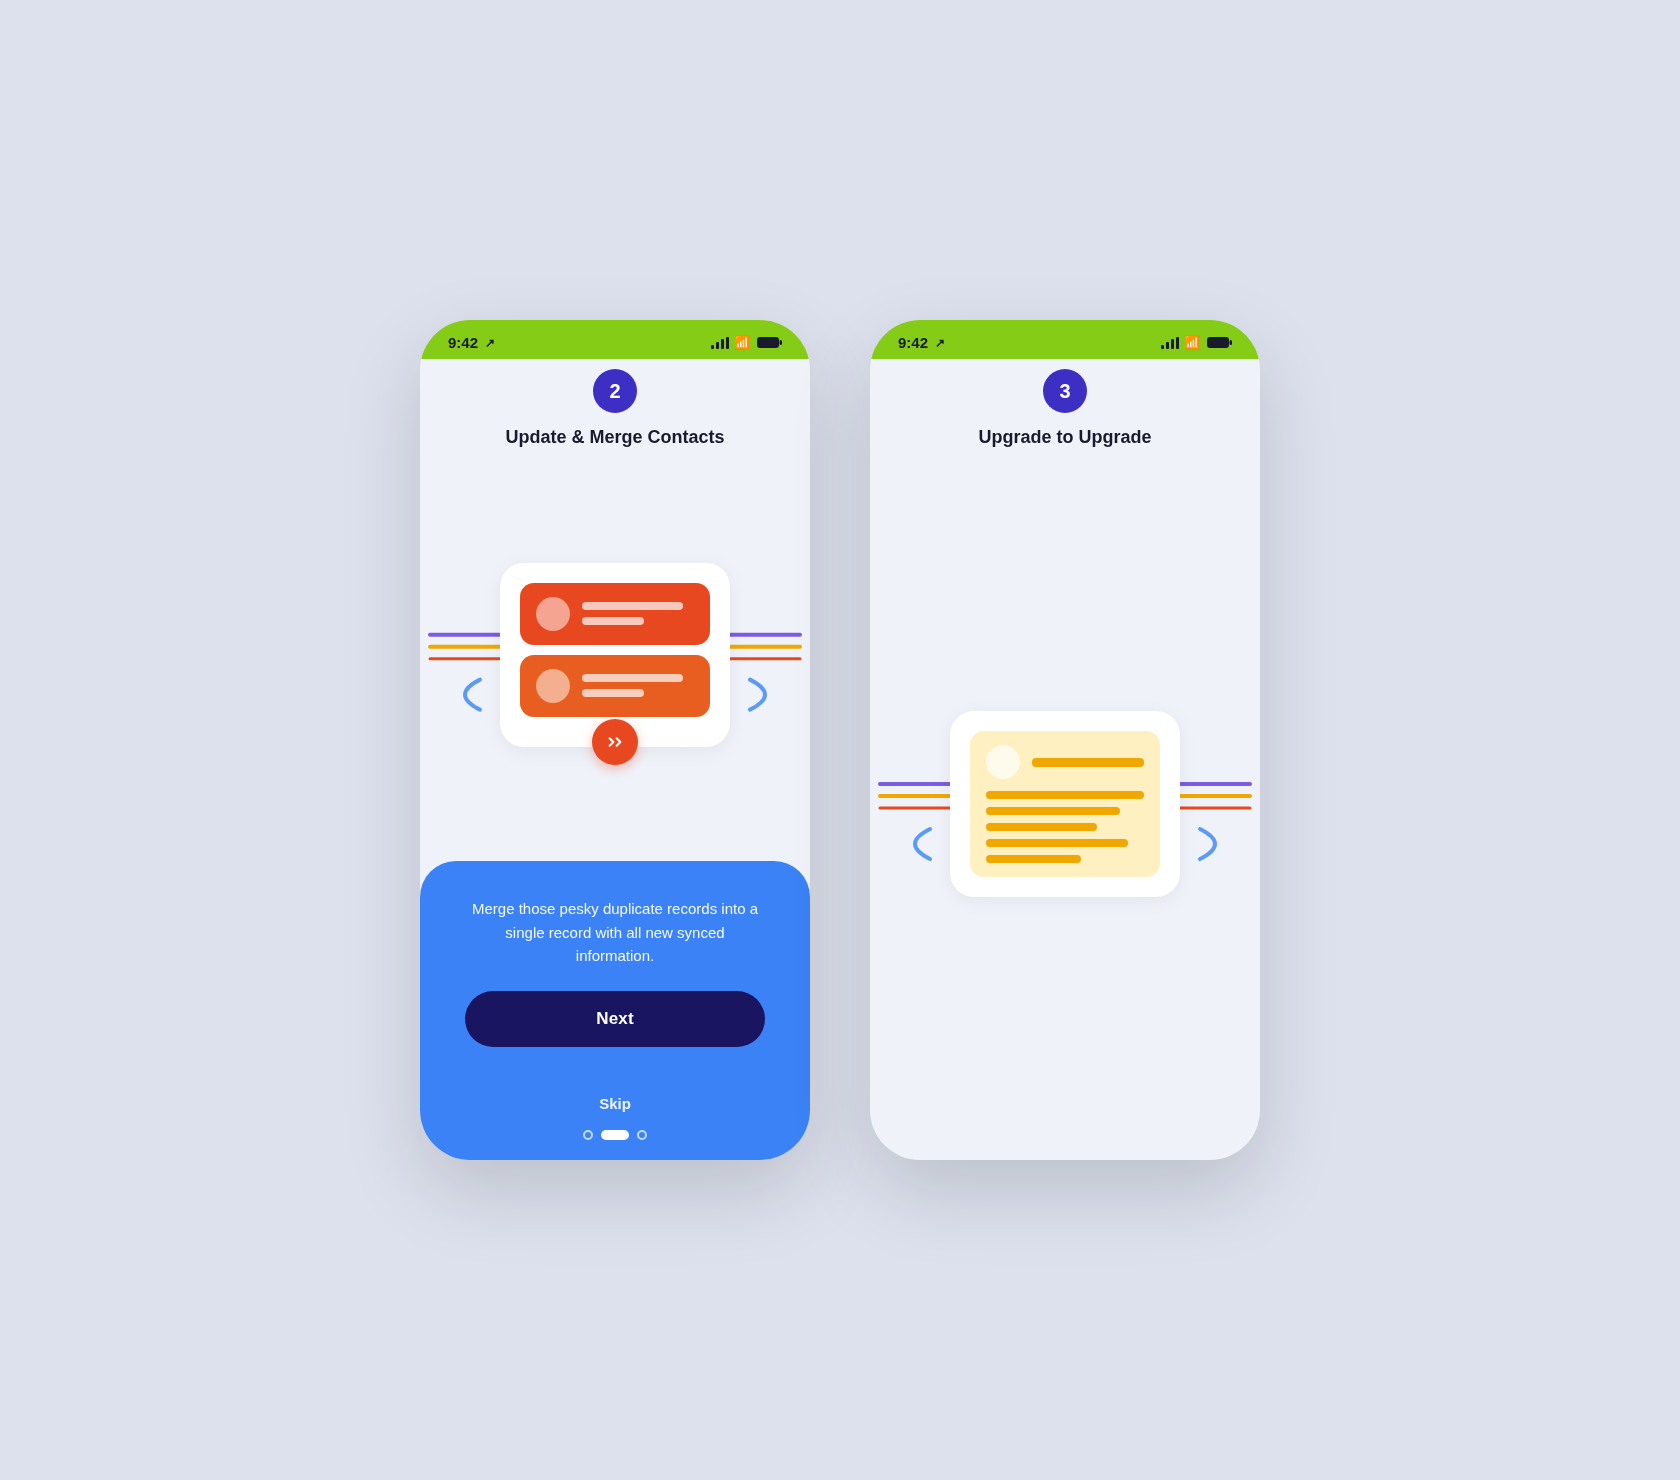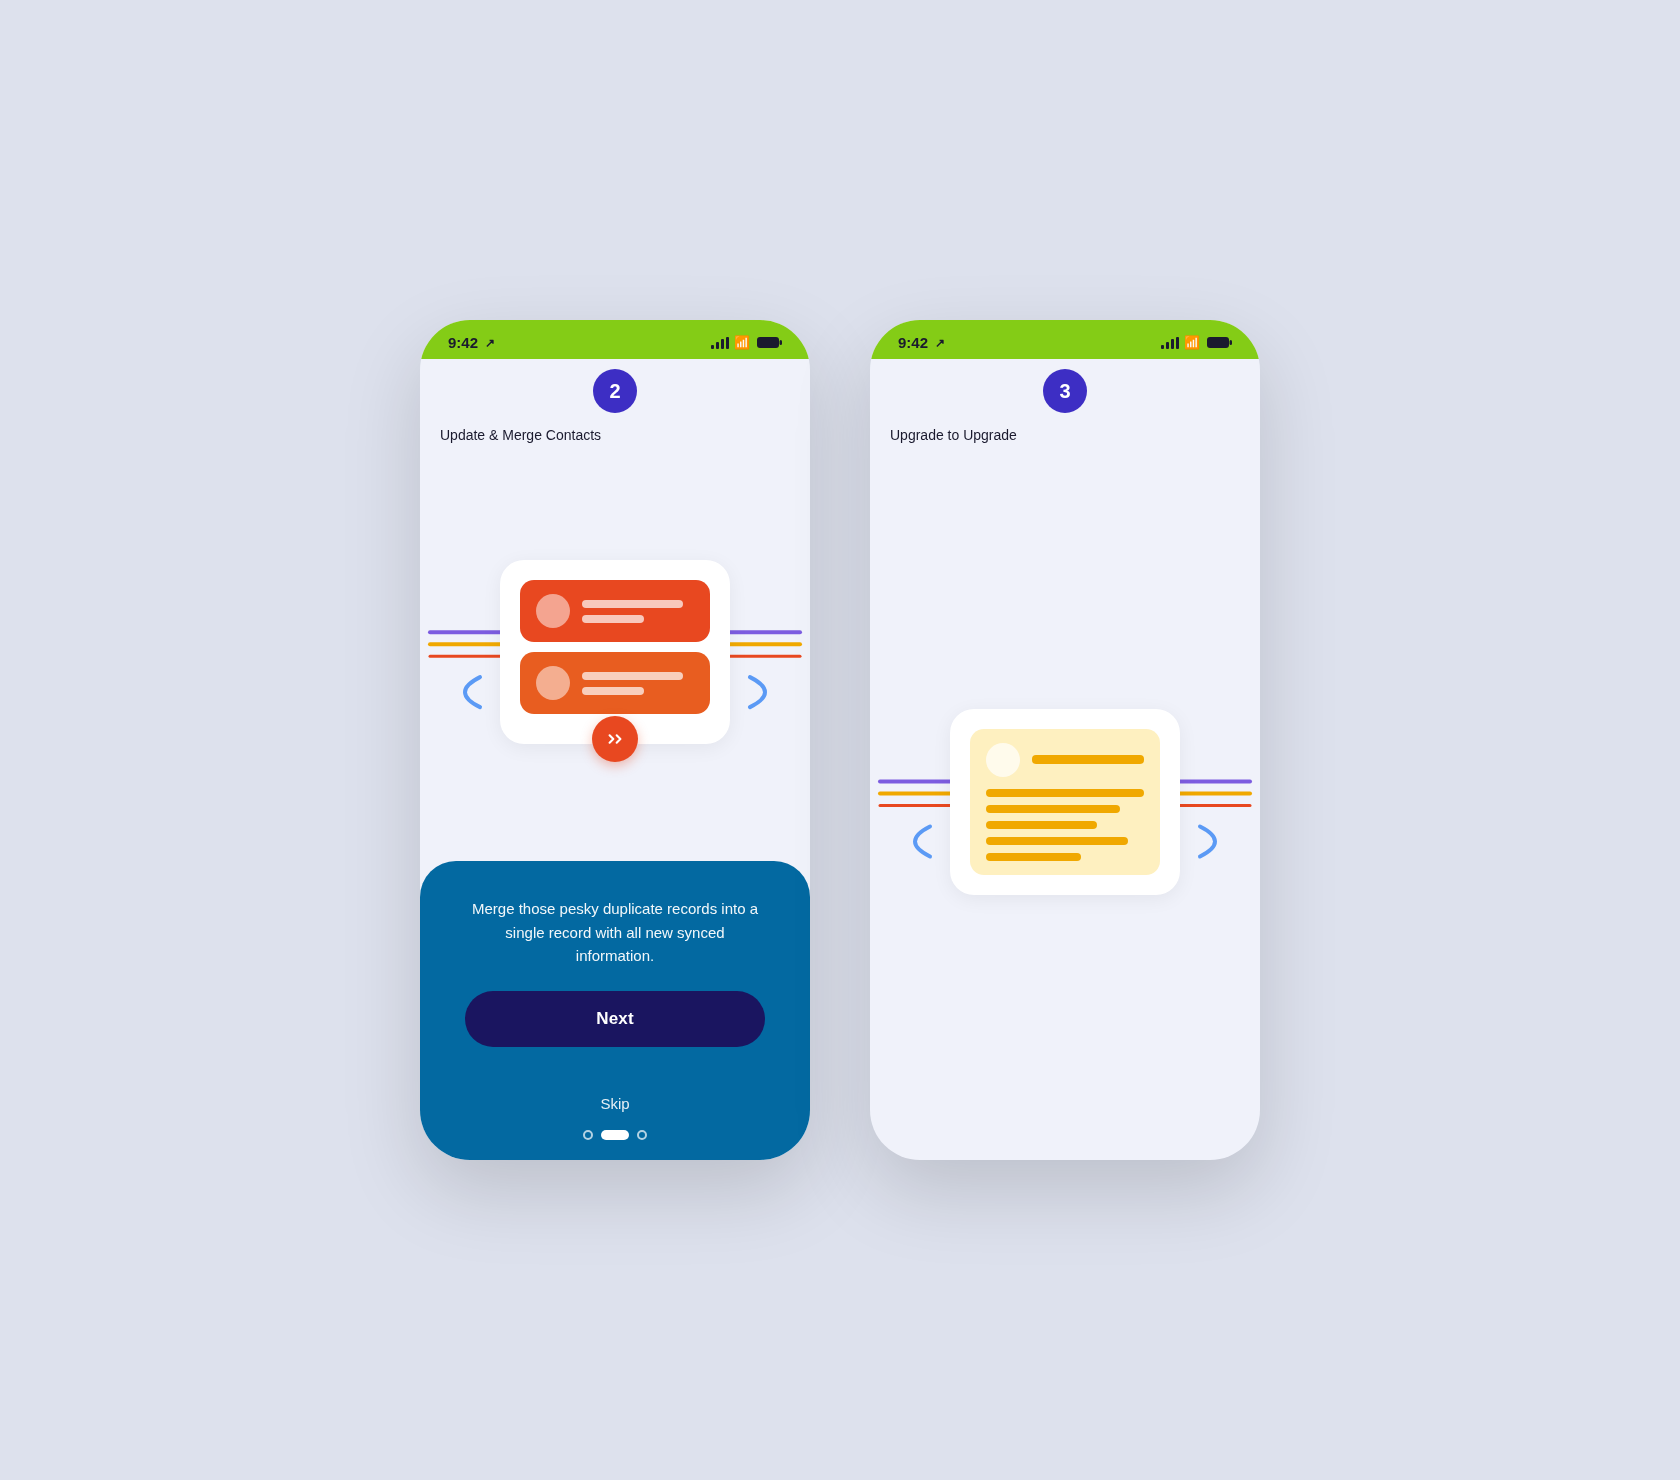--- a/index.html
+++ b/index.html
@@ -70,23 +70,23 @@
       font-size: 20px;
       font-weight: 700;
       display: flex;
       align-items: center;
       justify-content: center;
       margin: 10px auto 0;
     }
 
     
     .screen-title {
-      text-align: left;
-      font-size: 14px;
-      font-weight: 400;
+      text-align: center;
+      font-size: 18px;
+      font-weight: 700;
       color: #1a1a2e;
       margin: 14px 20px 0;
     }
 
     
     .illustration-area {
       flex: 1;
       position: relative;
       display: flex;
       align-items: center;
@@ -193,21 +193,21 @@
       background: #f0a800;
     }
     .biz-line.w100 { width: 100%; }
     .biz-line.w85 { width: 85%; }
     .biz-line.w70 { width: 70%; }
     .biz-line.w90 { width: 90%; }
     .biz-line.w60 { width: 60%; }
 
     
     .bottom-section {
-      background: #0369a1;
+      background: #3b82f6;
       border-radius: 36px 36px 0 0;
       padding: 36px 45px 20px;
       min-height: 280px;
     }
 
     .description {
       color: white;
       font-size: 15px;
       font-weight: 400;
       text-align: center;
@@ -228,21 +228,21 @@
       cursor: pointer;
       margin-bottom: 14px;
       letter-spacing: 0.2px;
     }
 
     .skip-link {
       display: block;
       text-align: center;
       color: white;
       font-size: 15px;
-      font-weight: 400;
+      font-weight: 700;
       cursor: pointer;
       margin-bottom: 18px;
       opacity: 0.9;
       margin-top: 34px;
     }
 
     
     .dots {
       display: flex;
       justify-content: center;

